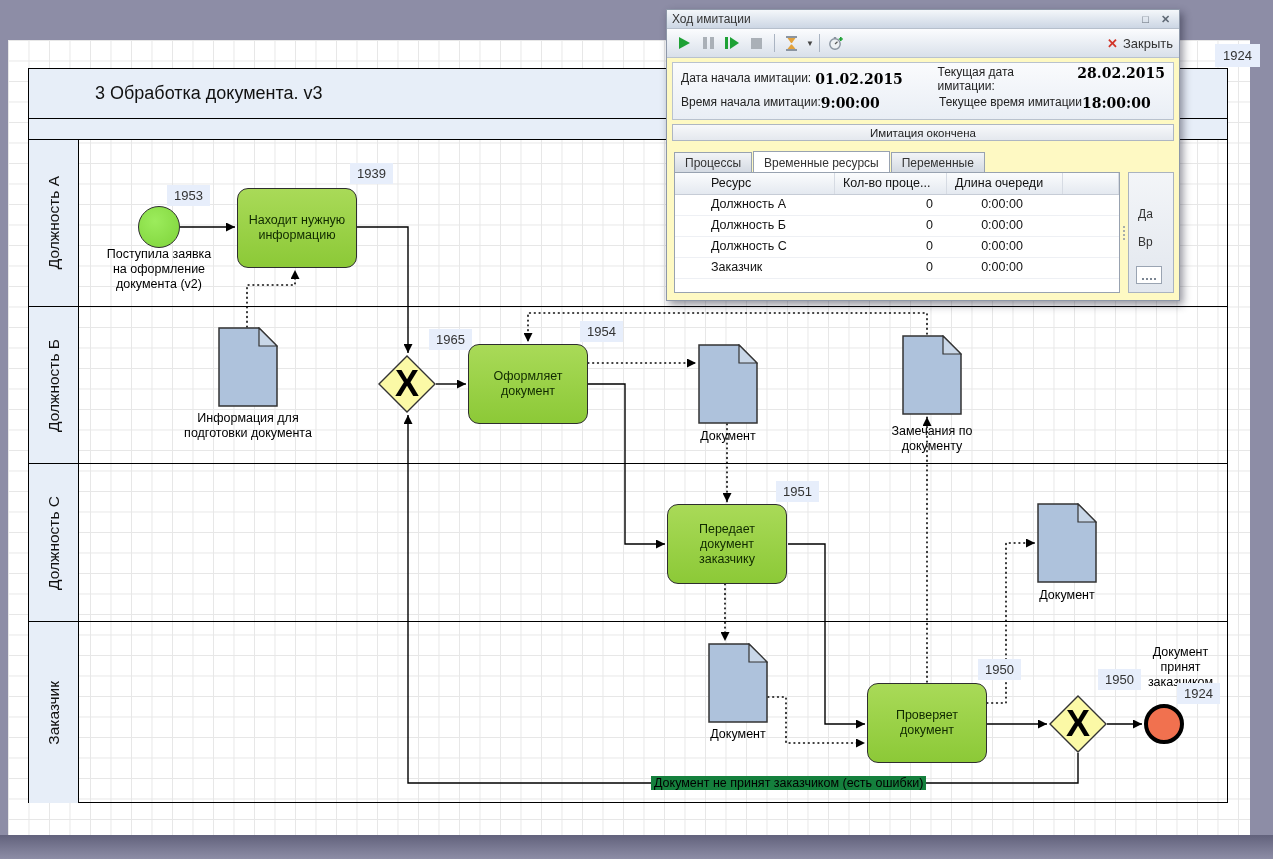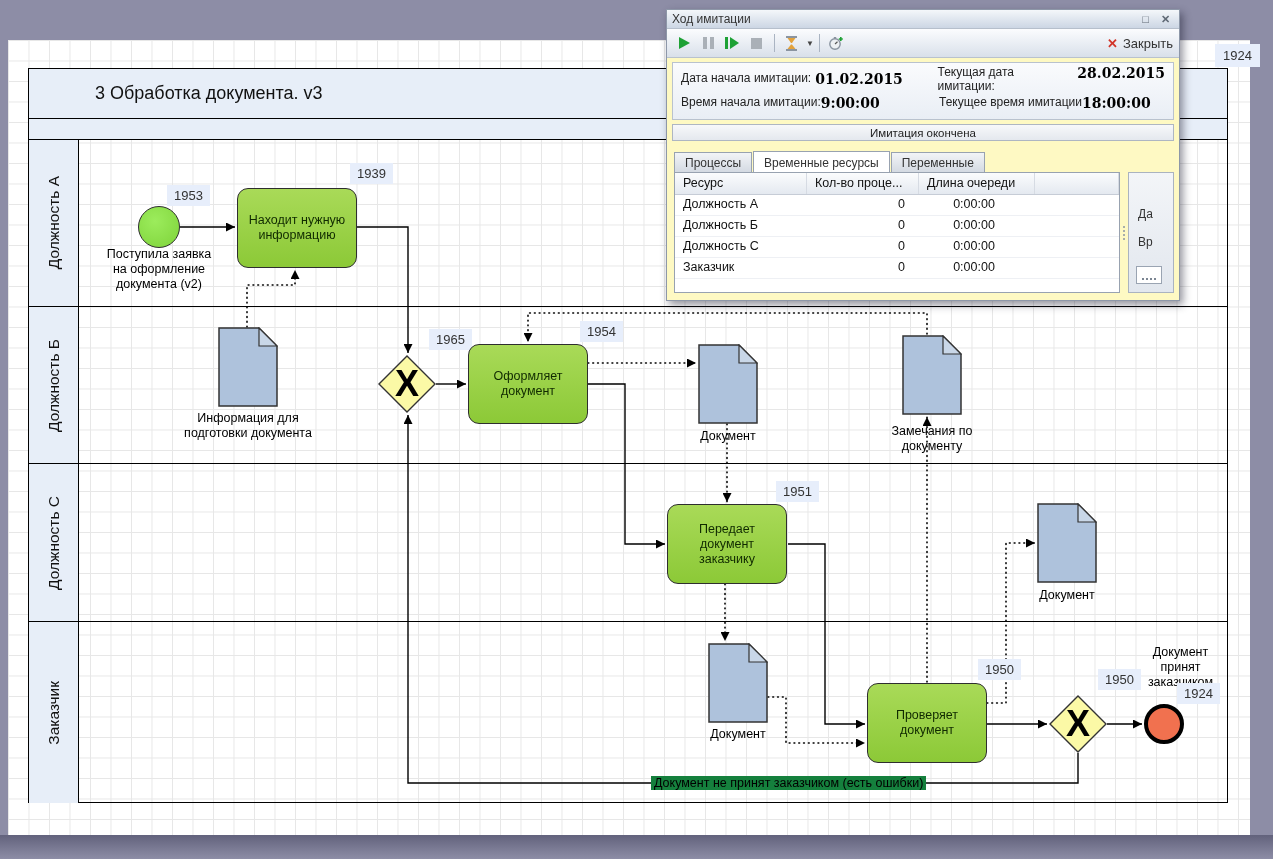--- a/index.html
+++ b/index.html
@@ -62,21 +62,21 @@
   .dlg-tabs { display:flex; margin:9px 0 0 7px; align-items:flex-end; height:22px; }
   .tab { font-size:12px; color:#333; padding:3px 10px 2px 10px; background:linear-gradient(180deg,#f2f4f7,#d4dae2);
          border:1px solid #98a2b0; border-bottom:none; margin-right:1px; }
   .tab.active { background:#fff; padding-top:4px; position:relative; z-index:2; }
   .dlg-tablewrap { display:flex; margin:0 5px 0 7px; height:121px; }
   .rtable { width:446px; border:1px solid #98a2b0; background:#fff; font-size:12.5px; color:#111; z-index:1; }
   .thead { display:flex; height:22px; background:linear-gradient(180deg,#fbfcfd,#e4e9f0); border-bottom:1px solid #c6ccd6; }
   .thcell { padding:3px 6px 0 8px; border-right:1px solid #d6dbe3; overflow:hidden; white-space:nowrap; }
   .trow { display:flex; height:21px; border-bottom:1px solid #eef0f4; }
   .tcell { padding:2px 6px 0 8px; overflow:hidden; white-space:nowrap; }
-  .c0 { width:132px; }
+  .c0 { width:132px;margin-left:28px; }
   .c1 { width:112px; text-align:right; padding-right:14px; }
   .c2 { width:116px; text-align:center; padding-right:14px; }
   .c3 { flex:1; }
   .splitter { width:8px; display:flex; flex-direction:column; justify-content:center; align-items:center; gap:2px; }
   .splitter i { width:2px; height:2px; background:#8a94a2; border-radius:50%; }
   .side-strip { flex:1; border:1px solid #aab3c0; background:linear-gradient(180deg,#f3f5f8,#e2e7ee);
                 font-size:12px; color:#333; position:relative; overflow:hidden; }
   .side-lbl { position:absolute; left:9px; white-space:nowrap; }
   .side-btn { position:absolute; left:7px; bottom:8px; width:26px; height:18px; background:#fff;
               border:1px solid #9aa4b2; display:flex; align-items:flex-end; justify-content:center; padding-bottom:3px; }

